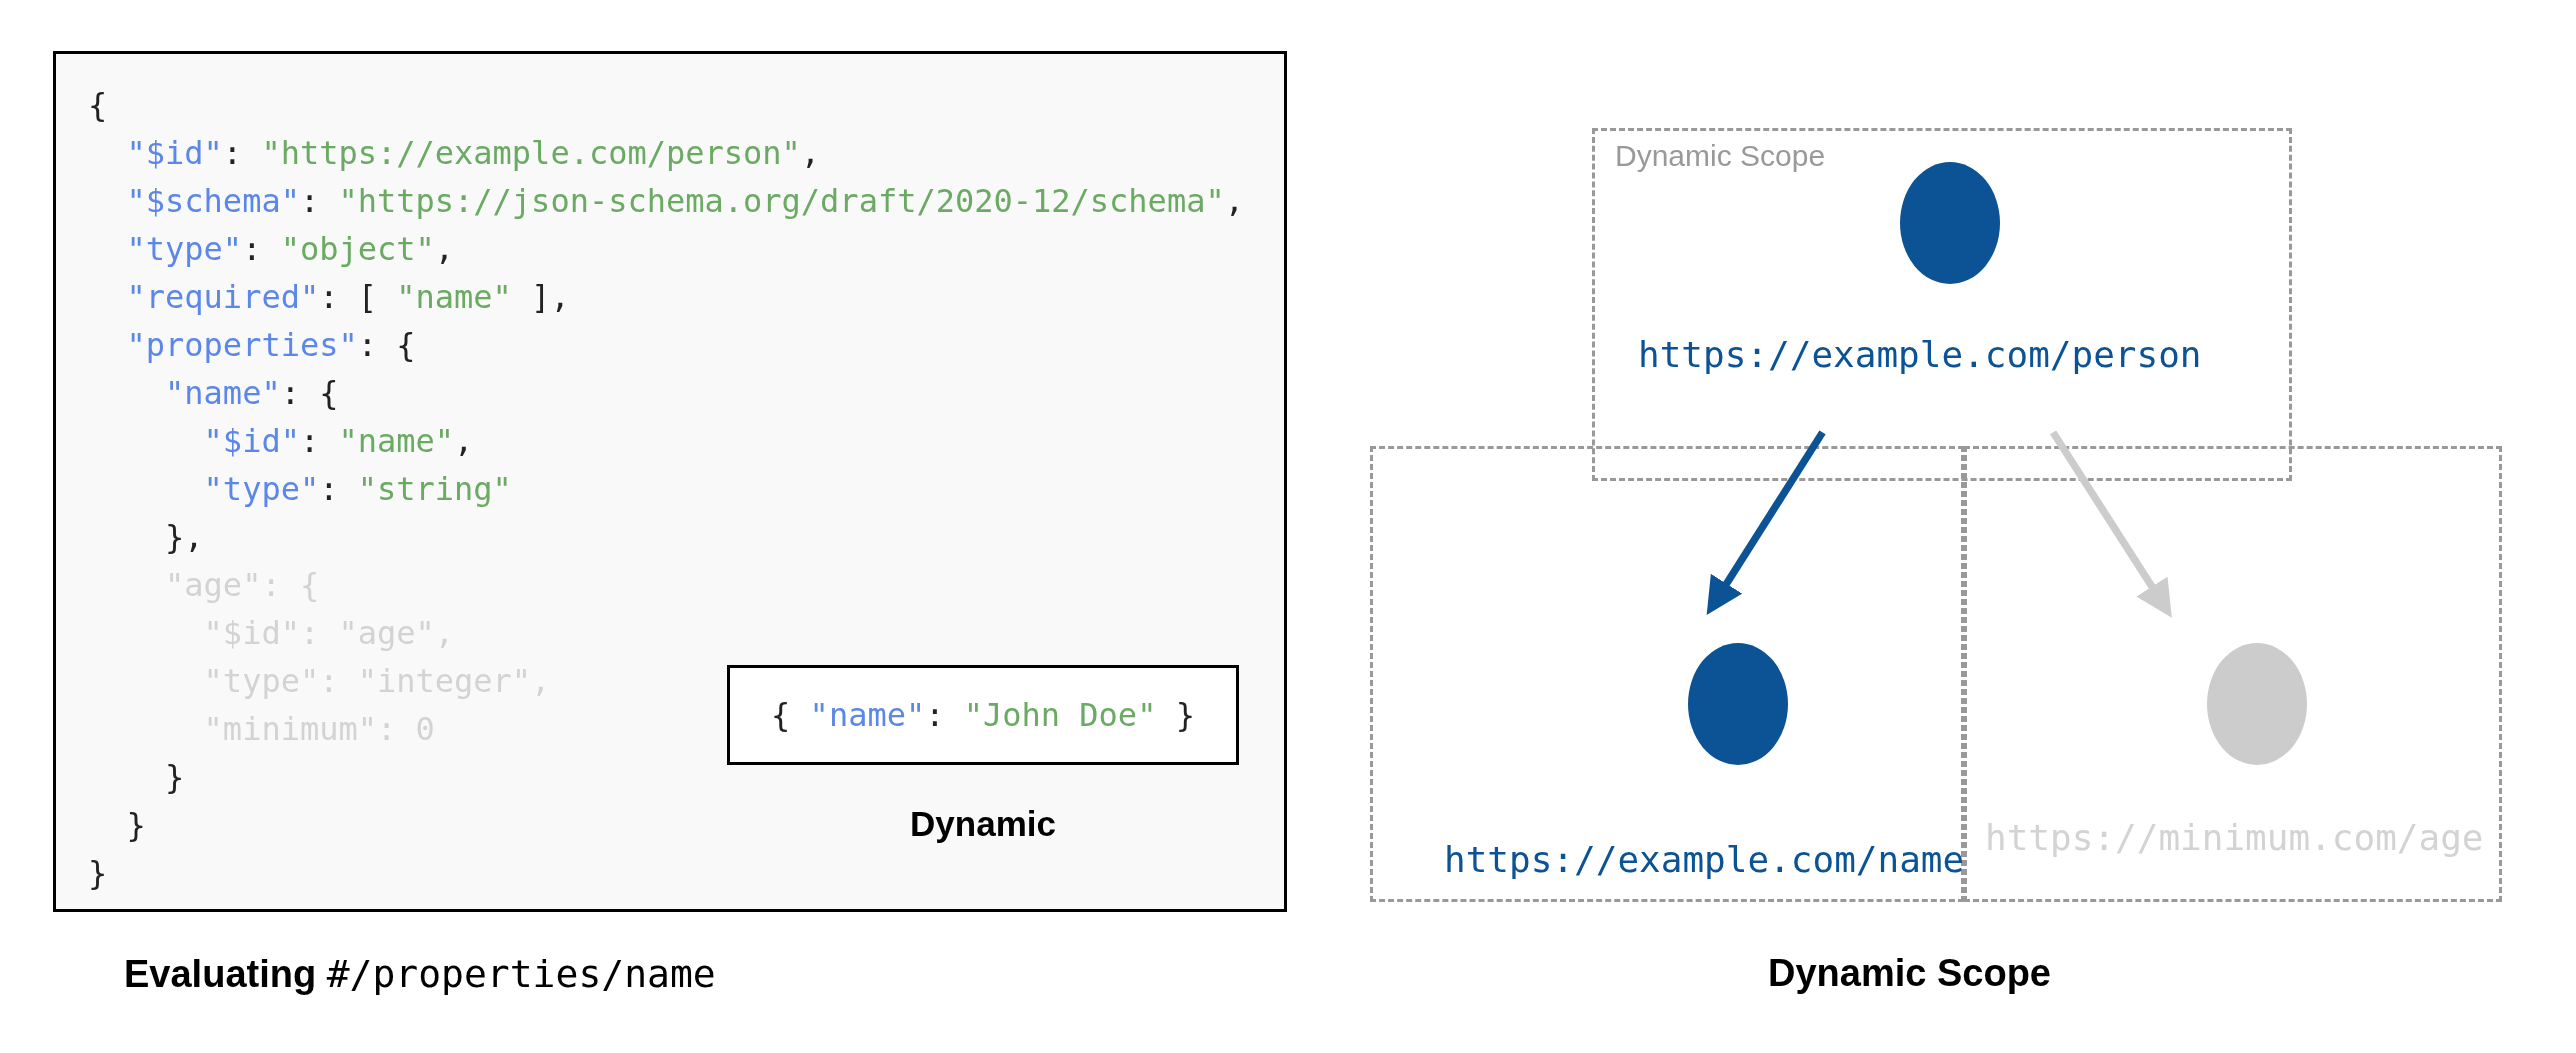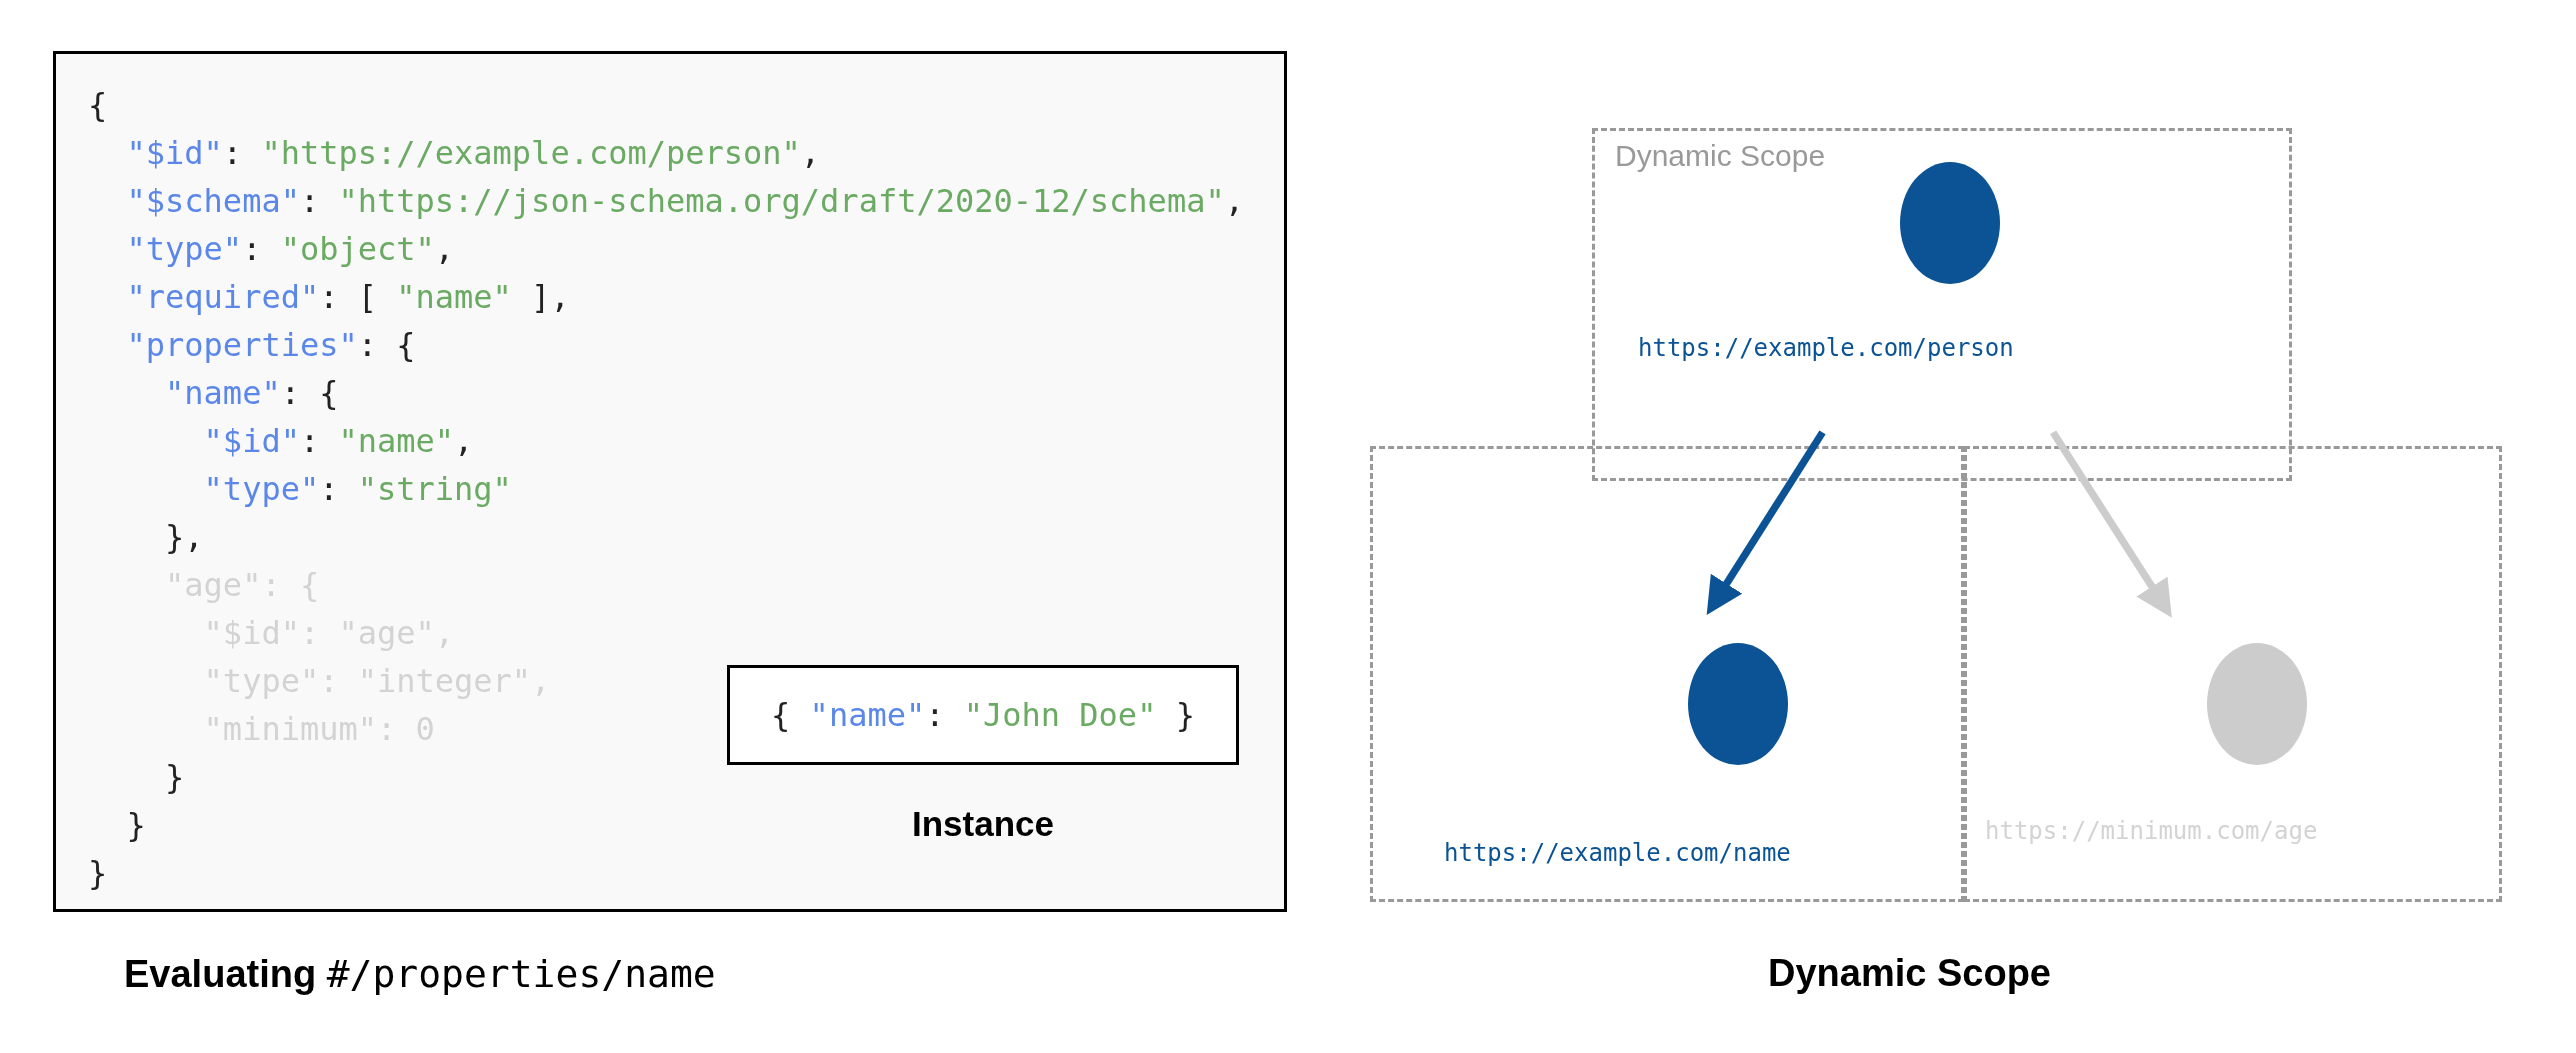--- a/index.html
+++ b/index.html
@@ -151,21 +151,21 @@
   .node-active { background: #0b5394; }
   .node-muted  { background: #cccccc; }
 
   #node-person { left: 590px; top: 94px; width: 100px; height: 122px; }
   #node-name   { left: 378px;  top: 575px; width: 100px; height: 122px; }
   #node-age    { left: 897px; top: 575px; width: 100px; height: 122px; }
 
   .node-label {
     position: absolute;
     font-family: "DejaVu Sans Mono", "Liberation Mono", monospace;
-    font-size: 24px;
+    font-size: 36px;
     white-space: nowrap;
   }
   .label-active { color: #0b5394; }
   .label-muted  { color: #d3d3d3; }
 
   #label-person { left: 328px;  top: 266px;  }
   #label-name   { left: 134px;  top: 771px; text-align: right; }
   #label-age    { left: 675px; top: 749px; }
 
   #arrow-svg {
@@ -196,21 +196,21 @@
       <span class="dim-k">"type"</span><span class="dim-p">: </span><span class="dim-s">"integer"</span><span class="dim-p">,</span>
       <span class="dim-k">"minimum"</span><span class="dim-p">: </span><span class="dim-n">0</span>
     <span class="p">}</span>
   <span class="p">}</span>
 <span class="p">}</span></pre>
 </div>
 
 <div id="instance-box">
   <span id="instance-code"><span class="p">{ </span><span class="k">"name"</span><span class="p">: </span><span class="s">"John Doe"</span><span class="p"> }</span></span>
 </div>
-<div id="instance-caption">Instance</div>
+<div id="instance-caption">Dynamic</div>
 
 <div id="left-caption"><span>Evaluating </span><span class="mono">#/properties/name</span></div>
 
 <div id="diagram">
 
   <div class="scope-box" id="scope-top"></div>
   <div class="scope-box" id="scope-left"></div>
   <div class="scope-box" id="scope-right"></div>
 
   <div id="scope-top-label">Dynamic Scope</div>

